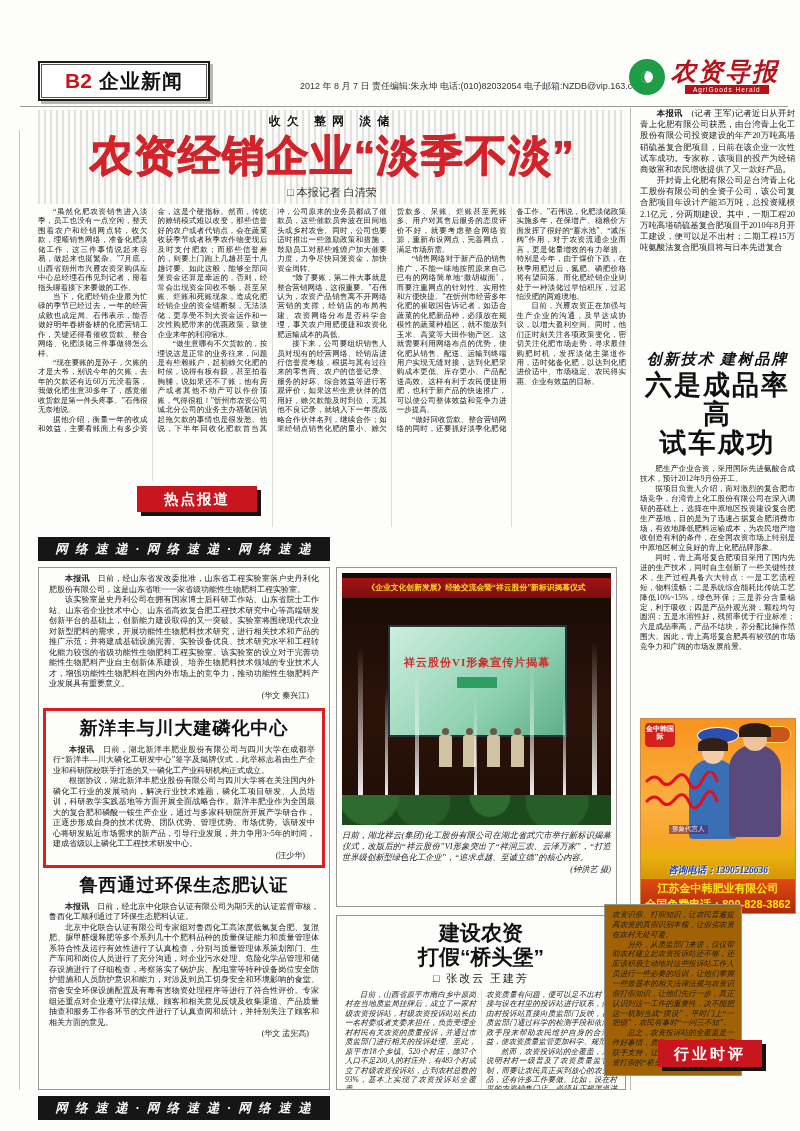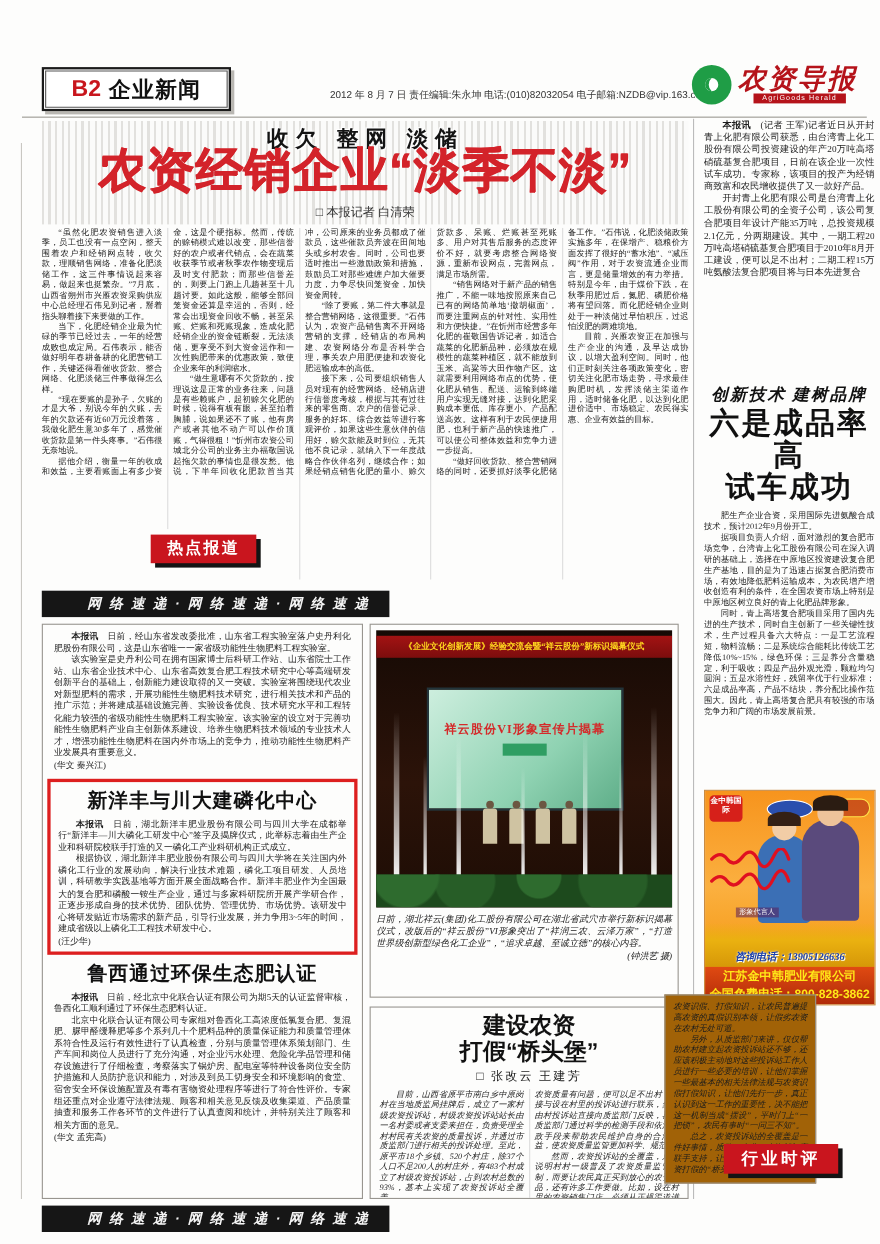--- a/index.html
+++ b/index.html
@@ -18,46 +18,46 @@
   .logo svg{position:absolute;left:0;top:2px;}
   .logo .zi{position:absolute;left:44px;top:0;font-size:25px;font-weight:bold;font-style:italic;
             color:#b5131a;letter-spacing:2px;white-space:nowrap;}
   .logo .en{position:absolute;left:58px;top:30px;background:#b5131a;color:#fff;font-size:6.5px;
             padding:1px 8px;letter-spacing:1px;}
   .hrule{position:absolute;left:20px;top:106px;width:768px;border-top:1px solid #9a9892;}
   
   .stripes{position:absolute;left:38px;top:110px;width:588px;height:94px;
            background:repeating-linear-gradient(90deg,#e2e1de 0 2px,#fbfbfa 2px 6px);}
   .kicker{position:absolute;left:38px;top:113px;width:588px;text-align:center;font-weight:bold;
-          font-size:20px;letter-spacing:6px;color:#141414;
+          font-size:12px;letter-spacing:6px;color:#141414;
           text-shadow:0 0 4px #fff,1px 1px 0 #fff,-1px -1px 0 #fff;}
   .bigtitle{position:absolute;left:38px;top:132px;width:588px;text-align:center;color:#d3232a;
             font-weight:900;font-size:43px;letter-spacing:1px;line-height:1.1;
             text-shadow:0.8px 0 0 #d3232a,0 0.8px 0 #d3232a;}
   .leadby{position:absolute;left:38px;top:185px;width:588px;text-align:center;font-size:11px;color:#333;}
   .leadbody{position:absolute;left:38px;top:207px;width:588px;height:320px;overflow:hidden;
             column-count:5;column-gap:10px;column-rule:1px solid #ddd;
             font-size:7.5px;line-height:1.26;text-align:justify;color:#1a1a1a;}
   .leadbody p{margin:0;text-indent:2em;}
   .btn-cover{position:absolute;left:38px;top:481px;width:212px;height:48px;background:#fdfdfc;}
   .redbtn{position:absolute;background:#c9151e;color:#fff;font-weight:bold;text-align:center;
           box-shadow:4px 4px 0 #141414;font-family:"Liberation Sans","DejaVu Sans",sans-serif;}
-  .btn-hot{left:137px;top:486px;width:96px;height:26px;font-size:14.5px;line-height:26px;letter-spacing:2px;}
+  .btn-hot{left:137px;top:486px;width:120px;height:26px;font-size:14.5px;line-height:26px;letter-spacing:2px;}
   
   .netbar{position:absolute;left:38px;width:292px;height:24px;background:#161616;color:#f5f5f5;
           font-style:italic;font-weight:bold;font-size:12.5px;line-height:24px;text-align:center;
-          letter-spacing:2px;font-family:"Liberation Sans","DejaVu Sans",sans-serif;padding-left:24px;}
+          letter-spacing:2px;font-family:"Liberation Sans","DejaVu Sans",sans-serif;}
   .netbar1{top:537px;} .netbar2{top:1096px;}
   
   .leftbox{position:absolute;left:38px;top:567px;width:292px;height:523px;border:1px solid #98958f;
            padding:6px 10px;box-sizing:border-box;overflow:hidden;background:#fdfdfc;}
   .art-title{font-weight:bold;text-align:center;font-size:19px;margin:2px 0 5px;color:#111;letter-spacing:1px;}
   .art-title.small{font-size:18px;}
   .art p{margin:0;font-size:8px;line-height:1.32;text-align:justify;text-indent:2em;}
-  .art .author{text-align:left;text-indent:0;font-size:8px;padding-right:10px;margin-top:1px;}
+  .art .author{text-align:right;text-indent:0;font-size:8px;padding-right:10px;margin-top:1px;}
   .redbox{border:3px solid #dd1f1f;margin:6px -6px 5px;padding:3px 7px;}
   
   .photobox{position:absolute;left:336px;top:567px;width:281px;height:340px;border:1px solid #98958f;
             padding:5px;box-sizing:border-box;background:#fdfdfc;}
   .photo{position:relative;width:100%;height:252px;background:linear-gradient(180deg,#160a05 0%,#2c1309 55%,#1d0d05 100%);overflow:hidden;}
   .ph-banner{position:absolute;left:0;top:5px;width:100%;height:20px;background:linear-gradient(180deg,#a31313,#7c0d0d);
              color:#ffd71e;font-size:7.8px;font-weight:bold;line-height:20px;text-align:center;white-space:nowrap;overflow:hidden;}
   .ph-screen{position:absolute;left:17%;top:52px;width:65%;height:108px;border:2px solid #23343a;
              background:linear-gradient(135deg,#cdeede 0%,#8fd2b2 60%,#5fae89 100%);text-align:center;}
   .ph-screen .t1{margin-top:28px;color:#d42a2a;font-weight:bold;font-size:11px;letter-spacing:1px;}

